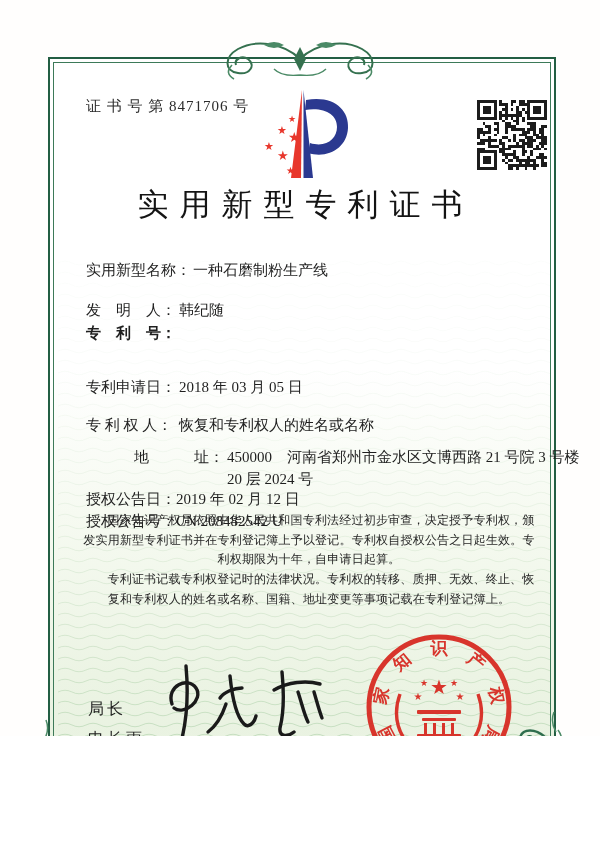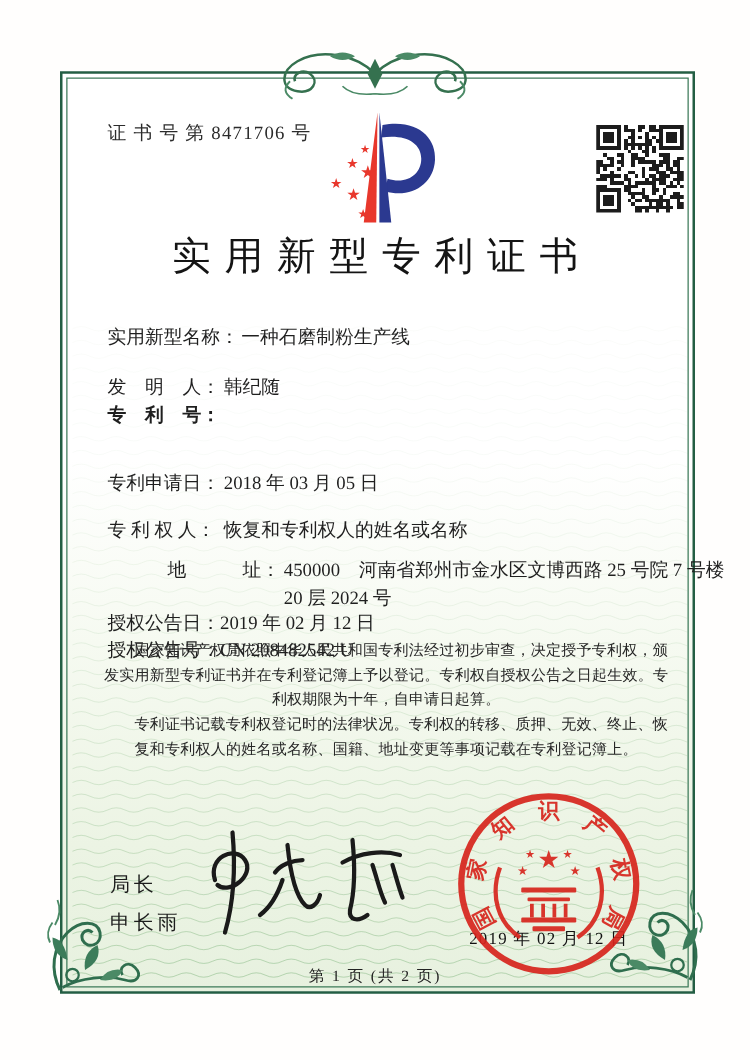--- a/index.html
+++ b/index.html
@@ -1,17 +1,17 @@
 <!DOCTYPE html>
 <html><head>
 <meta charset="utf-8">
 <style>
   html,body{margin:0;padding:0;background:#ffffff;}
   .page{
-    position:relative;width:600px;height:848px;background:#fffefd;
+    position:relative;width:600px;height:736px;background:#fffefd;
     font-family:"Liberation Serif","DejaVu Serif",serif;color:#222;overflow:hidden;
   }
   
   .frame{
     position:absolute;left:48px;top:57px;width:508px;height:738px;
     border:2.5px solid #24604426;box-sizing:border-box;
     border-color:#235e43;
     background:linear-gradient(to bottom,#ffffff 0%,#ffffff 42%,#f6faf1 62%,#ecf4e4 84%,#e7f1df 100%);
   }
   .frame-inner{
@@ -500,21 +500,21 @@
     <div class="frow r3">
       <span class="flabel">专利申请日：</span>
       <span>2018 年 03 月 05 日</span>
     </div>
     <div class="frow r4">
       <span class="flabel">专 利 权 人：</span>
       <span>恢复和专利权人的姓名或名称</span>
     </div>
     <div class="frow r5">
       <span class="flabel">地　　　址：</span>
-      <span>450000　河南省郑州市金水区文博西路 25 号院 7 号楼 20 层 2024 号</span>
+      <span>450000　河南省郑州市金水区文博西路 21 号院 3 号楼 20 层 2024 号</span>
     </div>
     <div class="frow r6">
       <span class="grant-pair"><span>授权公告日：</span><span>2019 年 02 月 12 日</span></span><span class="grant-gap"></span><span class="grant-pair"><span>授权公告号：</span><span>CN 208482542 U</span></span>
     </div>
   </div>
 
   <div class="paras">
     <p>国家知识产权局依照中华人民共和国专利法经过初步审查，决定授予专利权，颁发实用新型专利证书并在专利登记簿上予以登记。专利权自授权公告之日起生效。专利权期限为十年，自申请日起算。</p>
     <p>专利证书记载专利权登记时的法律状况。专利权的转移、质押、无效、终止、恢复和专利权人的姓名或名称、国籍、地址变更等事项记载在专利登记簿上。</p>
   </div>

